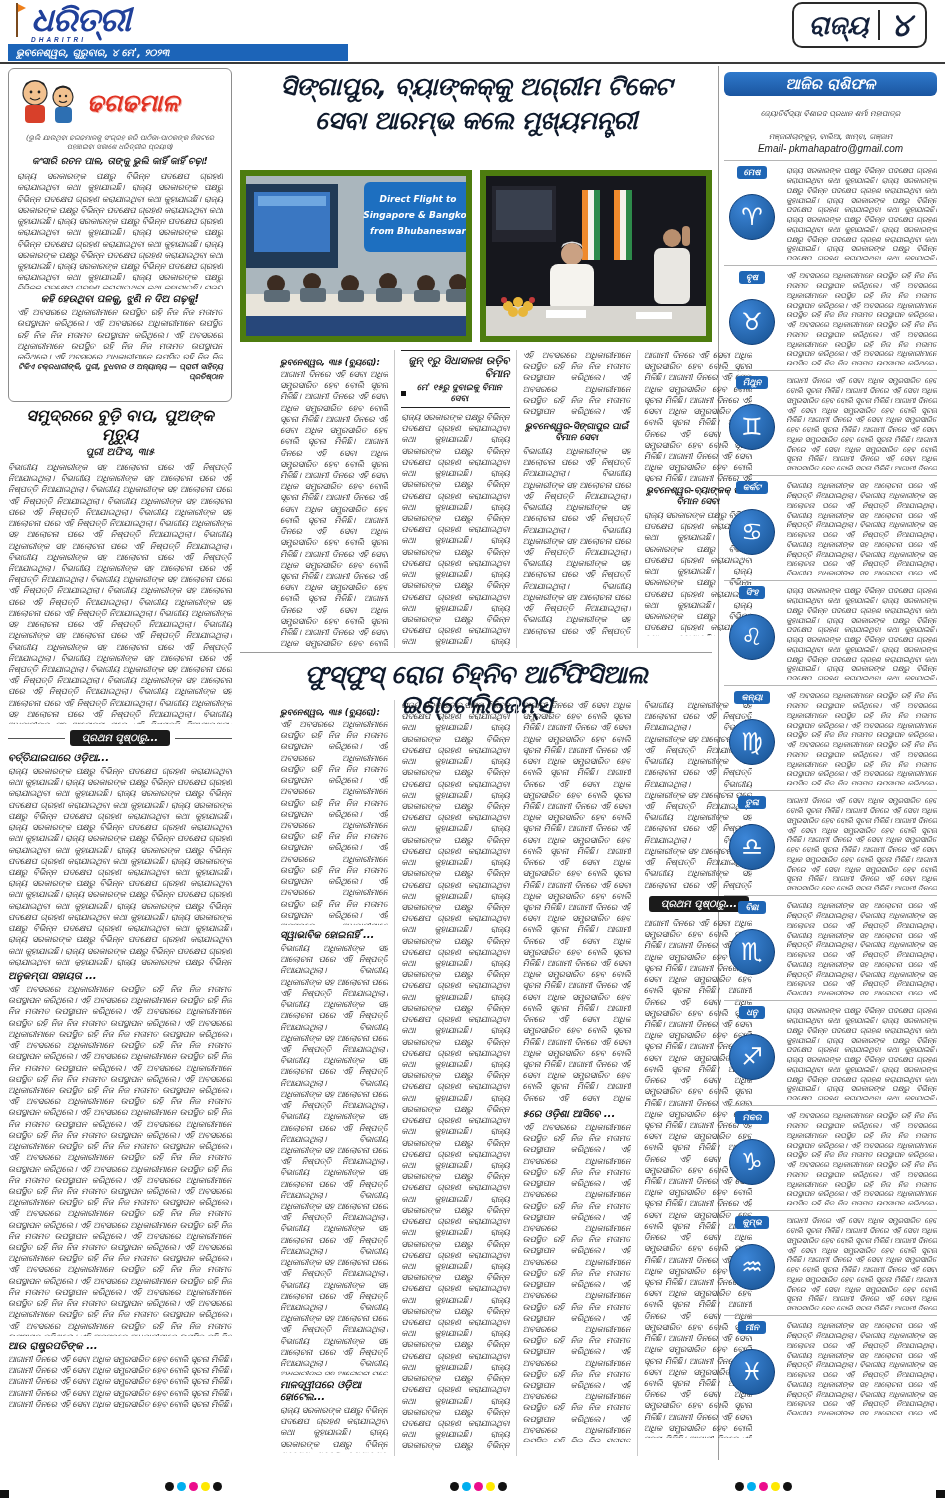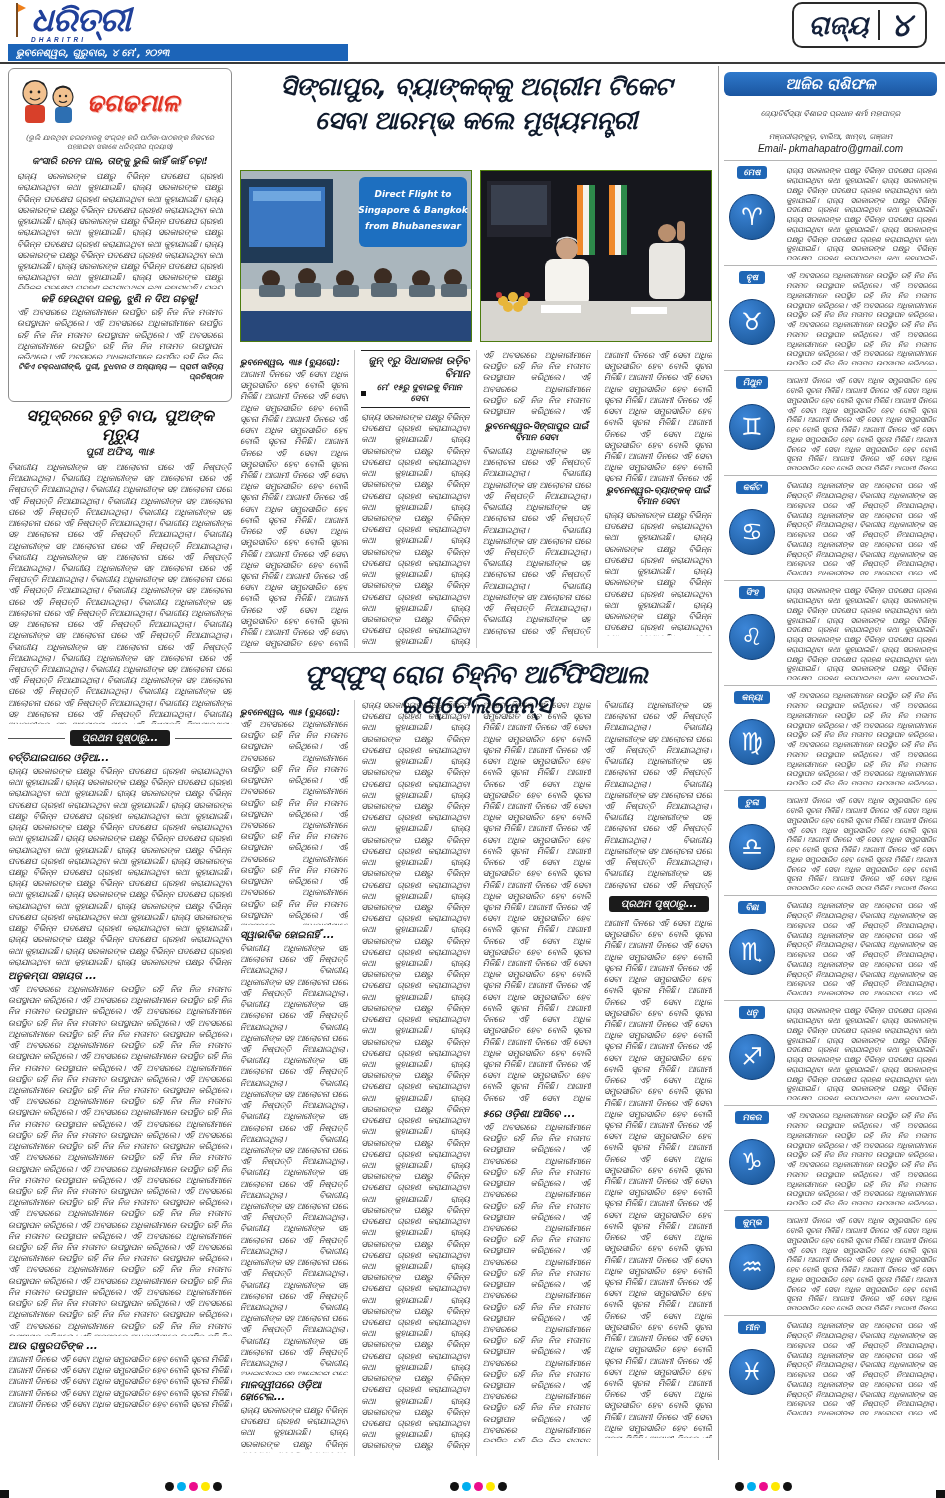--- a/index.html
+++ b/index.html
@@ -51,36 +51,36 @@
     font-size:25px; line-height:1.35; font-weight:bold; text-align:center;
     color:#0f1a2c; letter-spacing:-0.5px;
   }
   .ai-headline {
     font-size:25px; font-weight:bold; text-align:center; color:#0f1a2c; letter-spacing:-0.5px;
   }
   .sub-article-headline { font-size:16px; font-weight:bold; text-align:center; color:#111; }
   .sub-article-dateline { font-size:10px; font-weight:bold; text-align:center; margin:2px 0 4px 0; }
 
   
-  .cols { display:flex; }
+  .cols { display:flex;margin-left:40px; }
   .col { flex:1; min-width:0; padding:0 6px; }
   .col:first-child { padding-left:0; }
   .col:last-child { padding-right:0; }
   .col + .col { border-left:1px solid #c9c9c9; }
 
   .inset-head { border-top:1.5px solid #222; border-bottom:1.5px solid #222; padding:3px 0; margin-bottom:4px; }
   .inset-title { font-size:10.5px; font-weight:bold; text-align:right; }
   .inset-bullet { font-size:8.5px; font-weight:bold; text-align:center; margin-top:2px; display:flex; align-items:center; justify-content:center; gap:3px; }
   .inset-bullet .sq { width:5px; height:5px; background:#111; display:inline-block; flex:0 0 auto; }
 
   .fp-divider { display:flex; align-items:center; gap:5px; margin:6px 0; }
   .fp-divider::before, .fp-divider::after { content:""; flex:1; height:1px; background:#555; }
   .fp-box { background:#1b1b1b; color:#fff; font-weight:bold; font-size:10px; padding:2px 12px; border-radius:3px; white-space:nowrap; }
 
-  .photo { border:1px solid #4d7c0f; overflow:hidden; background:#22c55e; }
+  .photo { border:6px solid #4d7c0f; overflow:hidden; background:#22c55e; }
   .photo svg { display:block; }
 
   .vrule { background:#9a9a9a; width:1px; }
   .hrule { background:#9a9a9a; height:1px; }
 
   
   .h-title {
     background:linear-gradient(180deg,#2f79cc,#1a55a0); color:#fff; font-size:15px; font-weight:bold;
     text-align:center; border-radius:6px; padding:3px 0; margin-bottom:4px;
   }

